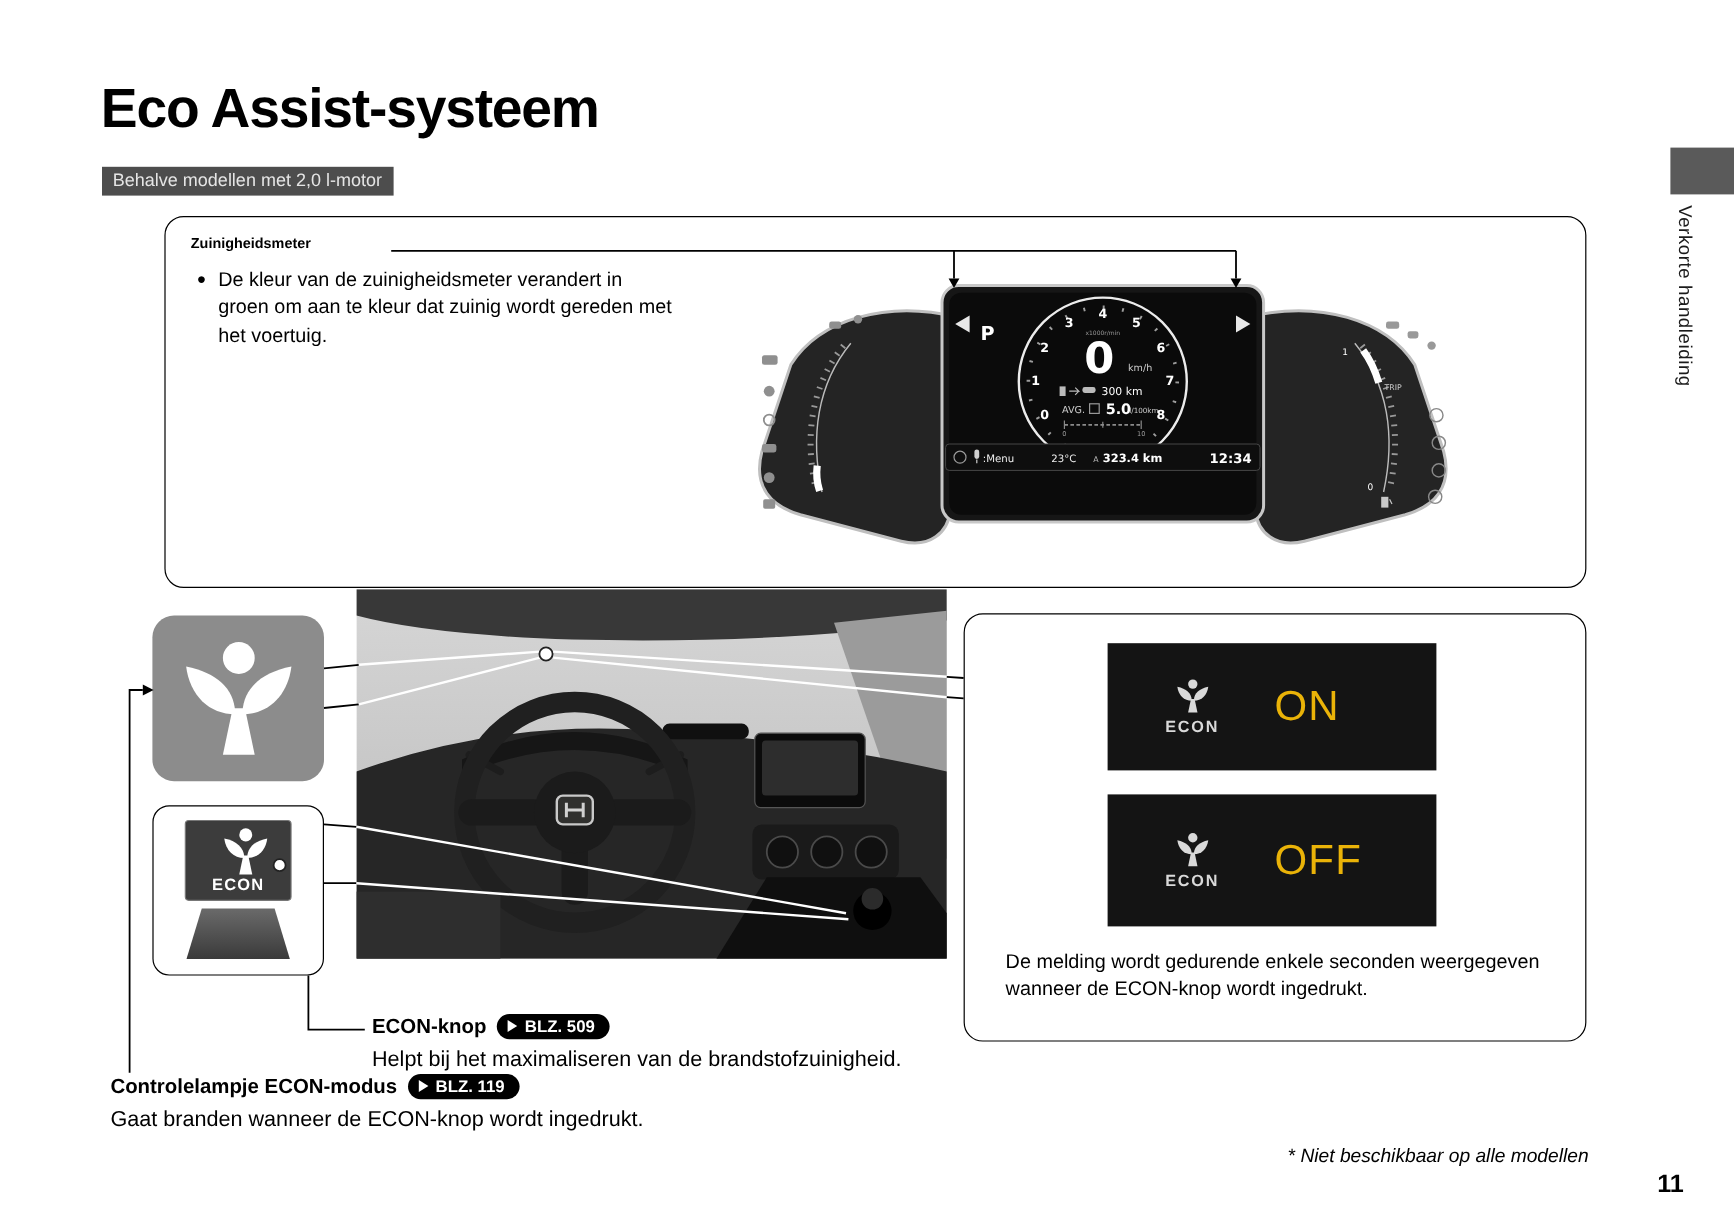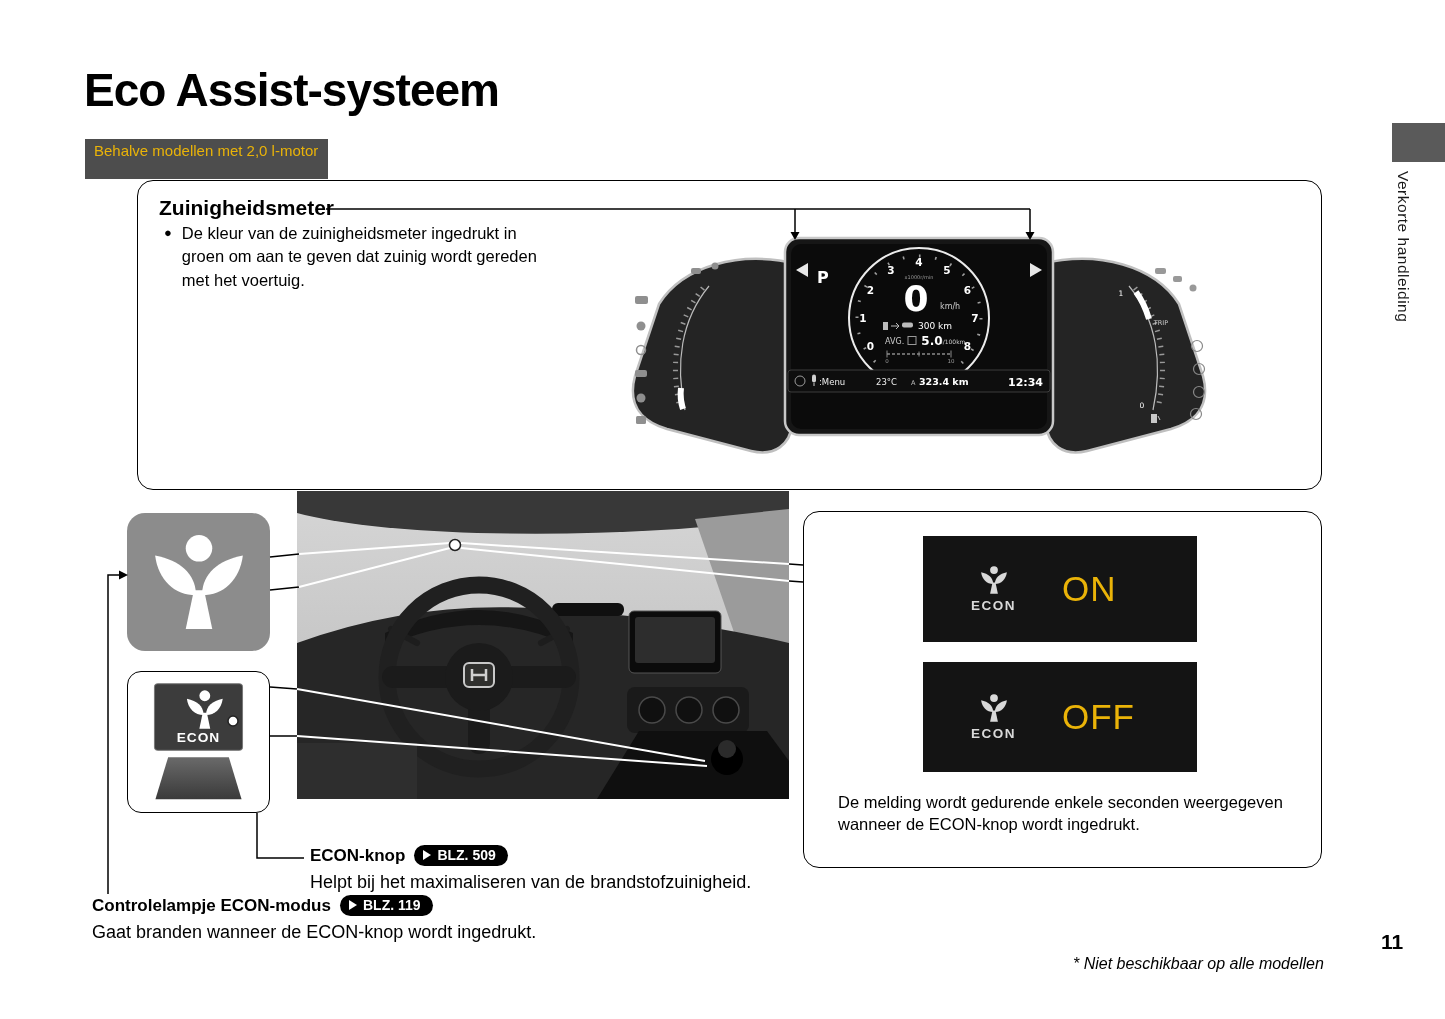--- a/index.html
+++ b/index.html
@@ -1,28 +1,28 @@
 <!DOCTYPE html>
 <html><head>
 <meta charset="utf-8">
 <style>
   html,body{margin:0;padding:0;background:#fff;}
   .page{position:relative;width:1445px;height:1019px;background:#fff;overflow:hidden;
         font-family:"Liberation Sans","DejaVu Sans",sans-serif;color:#000;margin-top:23px;}
 
   .title{position:absolute;left:84px;top:40px;margin:0;font-size:46px;font-weight:700;letter-spacing:-1px;}
-  .model-badge{position:absolute;left:85px;top:116px;background:#4d4d4d;color:#eab308;font-size:15px;
-               padding:3px 10px 20px 9px;}
+  .model-badge{position:absolute;left:85px;top:116px;background:#4d4d4d;color:#e5e5e5;font-size:15px;
+               padding:3px 10px 4px 9px;}
   .corner-tab{position:absolute;left:1392px;top:100px;width:53px;height:39px;background:#5a5a5a;}
   .side-label{position:absolute;left:1394px;top:148px;writing-mode:vertical-rl;font-size:15.5px;color:#1a1a1a;
               letter-spacing:.5px;}
 
   .meter-box{position:absolute;left:137px;top:157px;width:1185px;height:310px;border:1.6px solid #000;
              border-radius:16px;box-sizing:border-box;}
-  .meter-label{position:absolute;left:21px;top:15px;font-size:21px;font-weight:700;}
+  .meter-label{position:absolute;left:21px;top:15px;font-size:12px;font-weight:700;}
   .meter-desc{position:absolute;left:26px;top:41px;width:396px;font-size:16.5px;line-height:1.42;display:flex;gap:10px;}
   .meter-desc p{margin:0;}
   .meter-desc .bullet{font-size:13px;line-height:1.75;}
 
   .cluster{position:absolute;left:461px;top:49px;width:640px;height:240px;}
   .cluster text{font-family:"DejaVu Sans","Liberation Sans",sans-serif;}
 
   .lamp-tile{position:absolute;left:127px;top:490px;width:143px;height:138px;background:#8c8c8c;border-radius:18px;
              display:flex;align-items:center;justify-content:center;}
   .lamp-tile svg{width:102px;height:102px;color:#fff;}
@@ -48,21 +48,21 @@
 
   .callout-econ{position:absolute;left:310px;top:822px;}
   .callout-lamp{position:absolute;left:92px;top:872px;}
   .co-row{display:flex;align-items:center;gap:9px;font-size:17px;font-weight:700;white-space:nowrap;}
   .ref-badge{display:inline-flex;align-items:center;gap:6px;background:#000;color:#fff;border-radius:12px;
              padding:2px 12px 3px 9px;font-size:14px;font-weight:700;text-align:right;}
   .ref-badge .tri{width:0;height:0;border-left:8px solid #fff;border-top:5px solid transparent;border-bottom:5px solid transparent;}
   .co-desc{font-size:18px;font-weight:400;margin-top:6px;white-space:nowrap;}
 
   .footnote{position:absolute;left:1073px;top:932px;font-size:16px;font-style:italic;}
-  .page-num{position:absolute;left:1381px;top:907px;font-size:21px;font-weight:700;}
+  .page-num{position:absolute;left:1381px;top:952px;font-size:21px;font-weight:700;}
 
   .overlay{position:absolute;left:0;top:0;pointer-events:none;}
 </style>
 </head>
 <body>
 
 <svg width="0" height="0" style="position:absolute">
   <defs>
     <symbol id="plant" viewBox="0 0 100 100">
       <circle cx="50" cy="17" r="13" fill="currentColor"></circle>
@@ -77,21 +77,21 @@
 
   <h1 class="title">Eco Assist-systeem</h1>
   <div class="model-badge">Behalve modellen met 2,0 l-motor</div>
   <div class="corner-tab"></div>
   <div class="side-label">Verkorte handleiding</div>
 
   <section class="meter-box">
     <div class="meter-label">Zuinigheidsmeter</div>
     <div class="meter-desc">
       <span class="bullet">●</span>
-      <p>De kleur van de zuinigheidsmeter ingedrukt in groen om aan te geven dat zuinig wordt gereden met het voertuig.</p>
+      <p>De kleur van de zuinigheidsmeter verandert in groen om aan te kleur dat zuinig wordt gereden met het voertuig.</p>
     </div>
 
     <div class="cluster">
       <svg viewBox="0 0 640 240" width="640" height="240">
 
         <path d="M198,34 C140,20 84,36 60,74 L36,146 C28,176 44,192 68,199 L152,221 C176,227 191,214 193,195 L198,58 Z" fill="#242424" stroke="#bfbfbf" stroke-width="2.5"></path>
         <path d="M442,34 C500,20 556,36 580,74 L604,146 C612,176 596,192 572,199 L488,221 C464,227 449,214 447,195 L442,58 Z" fill="#242424" stroke="#bfbfbf" stroke-width="2.5"></path>
         <rect x="186" y="8" width="268" height="197" rx="14" fill="#161616" stroke="#c8c8c8" stroke-width="2.5"></rect>
         <rect x="192" y="14" width="256" height="185" rx="10" fill="#0b0b0b"></rect>
 

